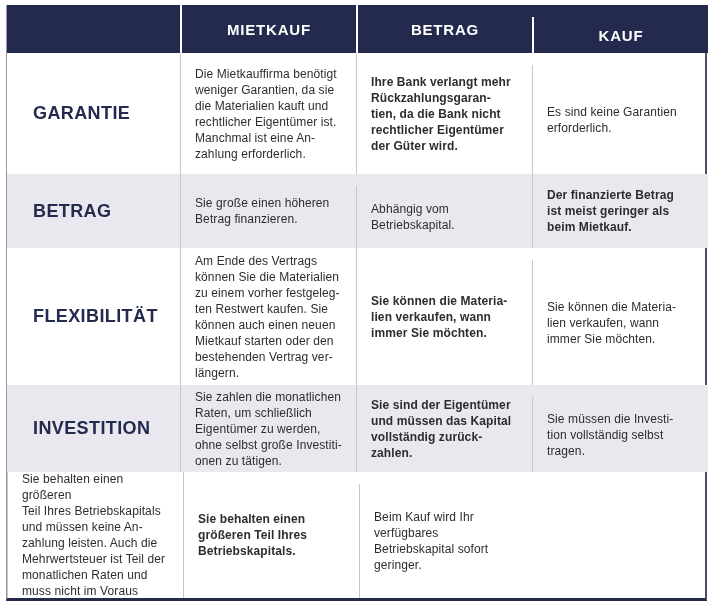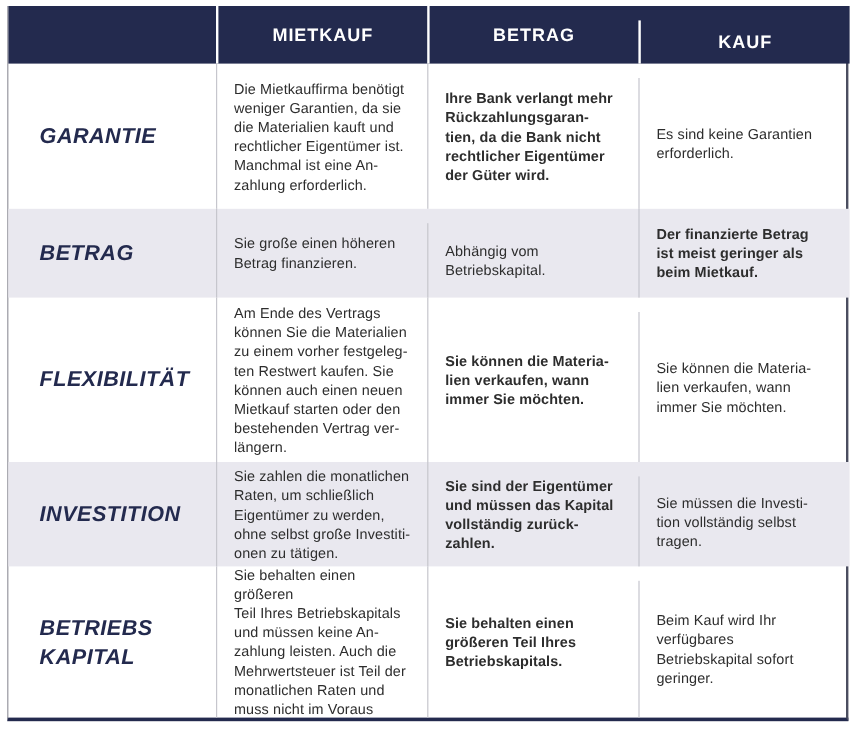--- a/index.html
+++ b/index.html
@@ -9,21 +9,21 @@
     -webkit-font-smoothing:antialiased;
   }
   .table{
     position:absolute;left:6px;top:5px;width:701px;
     border-left:1px solid #97979f;
     border-right:2px solid var(--border-dark,#4b4e60);
     border-bottom:3px solid var(--navy,#232a4e);
   }
   .row{display:flex;width:701px;}
   *{box-sizing:border-box;}
-  .c0{width:173px;flex:0 0 173px;font-style:italic;}
+  .c0{width:173px;flex:0 0 173px;}
   .c1{width:176px;flex:0 0 176px;}
   .c2{width:176px;flex:0 0 176px;font-weight:bold;}
   .c3{width:176px;flex:0 0 176px;margin-top:12px;}
   .thead{background:var(--navy,#232a4e);height:48px;}
   .th{
     color:#fff;font-weight:bold;font-size:15px;letter-spacing:0.8px;
     display:flex;align-items:center;justify-content:center;
   }
   .th.sep{border-left:2px solid #fff;}
   .td{display:flex;align-items:center;}
@@ -144,24 +144,20 @@
 zahlen.</p>
     </div>
     <div class="td c3 bcell">
       <p class="cell-text">Sie müssen die Investi-
 tion vollständig selbst
 tragen.</p>
     </div>
   </div>
 
   <div class="row rh5">
-    <div class="td c0 labelcell">
-      <span class="row-label">BETRIEBS
-KAPITAL</span>
-    </div>
     <div class="td c1 bcell">
       <p class="cell-text">Sie behalten einen größeren
 Teil Ihres Betriebskapitals
 und müssen keine An-
 zahlung leisten. Auch die
 Mehrwertsteuer ist Teil der
 monatlichen Raten und
 muss nicht im Voraus</p>
     </div>
     <div class="td c2 bcell">

